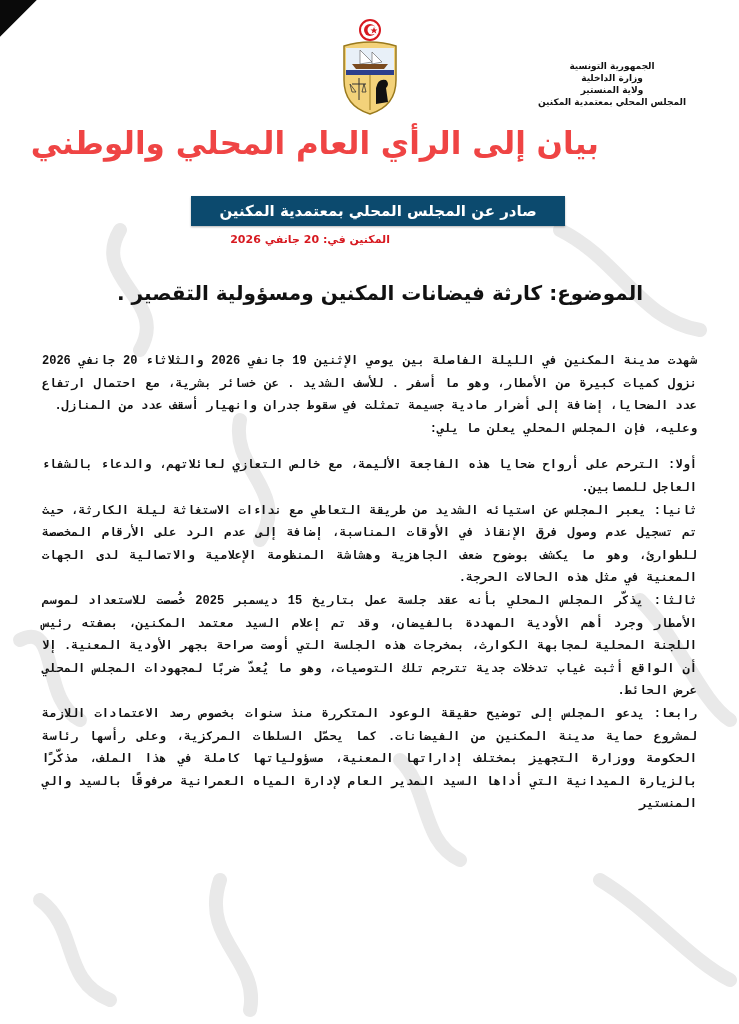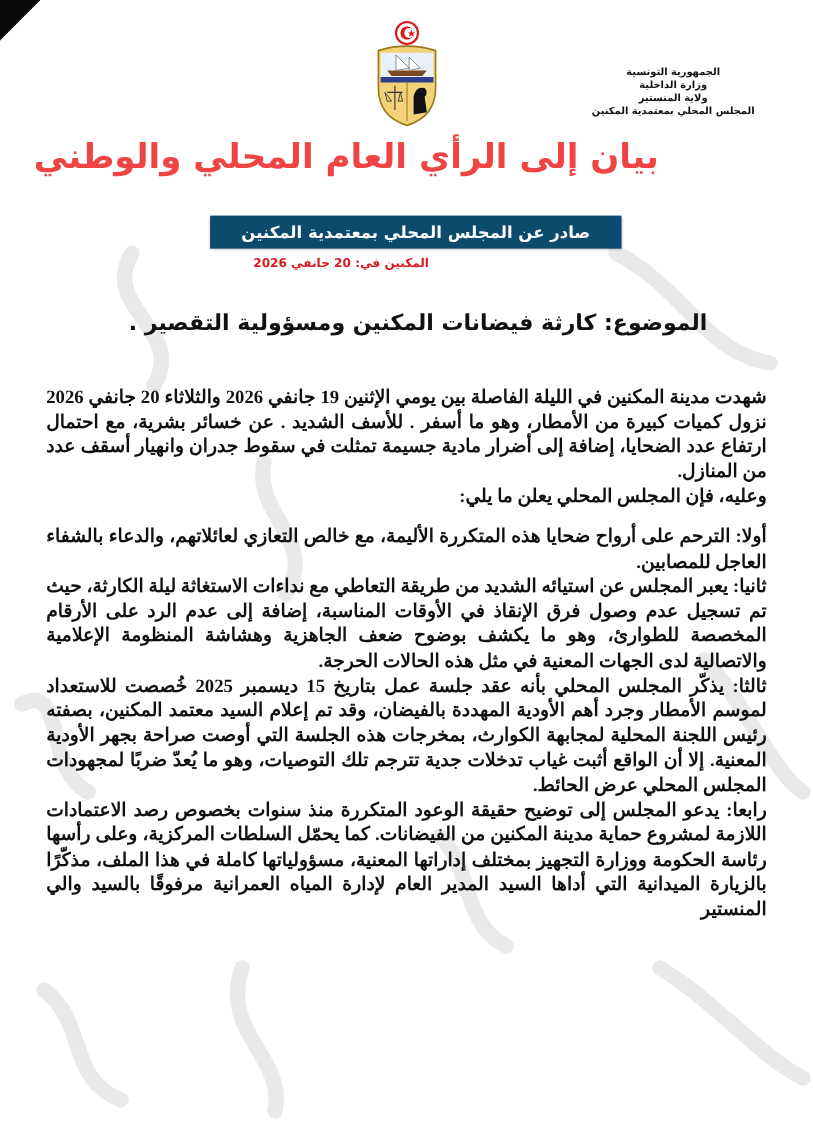--- a/index.html
+++ b/index.html
@@ -37,23 +37,23 @@
   .issue-date {
     position: absolute; left: 190px; top: 233px; width: 200px;
     color: #d71920; font-size: 11px; font-weight: bold; z-index: 3; text-align: right;
   }
   .subject {
     position: absolute; right: 96px; top: 281px; font-size: 20px; font-weight: bold;
     z-index: 3; white-space: nowrap;
   }
   .body-text {
     position: absolute; left: 42px; right: 42px; top: 350px;
-    font-size: 17px; font-weight: bold; line-height: 22.6px;
+    font-size: 12px; font-weight: bold; line-height: 22.6px;
     text-align: justify; z-index: 3;
-    font-family: Liberation Serif, serif;
+    font-family: Liberation Mono, monospace;
   }
   .body-text p { margin: 0; }
   .body-text .gap-lg { height: 14px; }
 </style>
 </head>
 <body>
 
 <svg class="watermark" width="739" height="1024" viewBox="0 0 739 1024">
   <g fill="none" stroke="#e9e9e9" stroke-width="14" stroke-linecap="round">
     <path d="M120 230 C 90 280, 170 300, 140 350"></path>
@@ -100,17 +100,17 @@
 <div class="issuer-banner">صادر عن المجلس المحلي بمعتمدية المكنين</div>
 
 <div class="issue-date">المكنين في: 20 جانفي 2026</div>
 
 <div class="subject">الموضوع: كارثة فيضانات المكنين ومسؤولية التقصير .</div>
 
 <div class="body-text">
   <p>شهدت مدينة المكنين في الليلة الفاصلة بين يومي الإثنين 19 جانفي 2026 والثلاثاء 20 جانفي 2026 نزول كميات كبيرة من الأمطار، وهو ما أسفر . للأسف الشديد . عن خسائر بشرية، مع احتمال ارتفاع عدد الضحايا، إضافة إلى أضرار مادية جسيمة تمثلت في سقوط جدران وانهيار أسقف عدد من المنازل.</p>
   <p>وعليه، فإن المجلس المحلي يعلن ما يلي:</p>
   <div class="gap-lg"></div>
-  <p>أولا: الترحم على أرواح ضحايا هذه المتكررة الأليمة، مع خالص التعازي لعائلاتهم، والدعاء بالشفاء العاجل للمصابين.</p>
+  <p>أولا: الترحم على أرواح ضحايا هذه الفاجعة الأليمة، مع خالص التعازي لعائلاتهم، والدعاء بالشفاء العاجل للمصابين.</p>
   <p>ثانيا: يعبر المجلس عن استيائه الشديد من طريقة التعاطي مع نداءات الاستغاثة ليلة الكارثة، حيث تم تسجيل عدم وصول فرق الإنقاذ في الأوقات المناسبة، إضافة إلى عدم الرد على الأرقام المخصصة للطوارئ، وهو ما يكشف بوضوح ضعف الجاهزية وهشاشة المنظومة الإعلامية والاتصالية لدى الجهات المعنية في مثل هذه الحالات الحرجة.</p>
   <p>ثالثا: يذكّر المجلس المحلي بأنه عقد جلسة عمل بتاريخ 15 ديسمبر 2025 خُصصت للاستعداد لموسم الأمطار وجرد أهم الأودية المهددة بالفيضان، وقد تم إعلام السيد معتمد المكنين، بصفته رئيس اللجنة المحلية لمجابهة الكوارث، بمخرجات هذه الجلسة التي أوصت صراحة بجهر الأودية المعنية. إلا أن الواقع أثبت غياب تدخلات جدية تترجم تلك التوصيات، وهو ما يُعدّ ضربًا لمجهودات المجلس المحلي عرض الحائط.</p>
   <p>رابعا: يدعو المجلس إلى توضيح حقيقة الوعود المتكررة منذ سنوات بخصوص رصد الاعتمادات اللازمة لمشروع حماية مدينة المكنين من الفيضانات. كما يحمّل السلطات المركزية، وعلى رأسها رئاسة الحكومة ووزارة التجهيز بمختلف إداراتها المعنية، مسؤولياتها كاملة في هذا الملف، مذكّرًا بالزيارة الميدانية التي أداها السيد المدير العام لإدارة المياه العمرانية مرفوقًا بالسيد والي المنستير</p>
 </div>
 
 </body></html>

